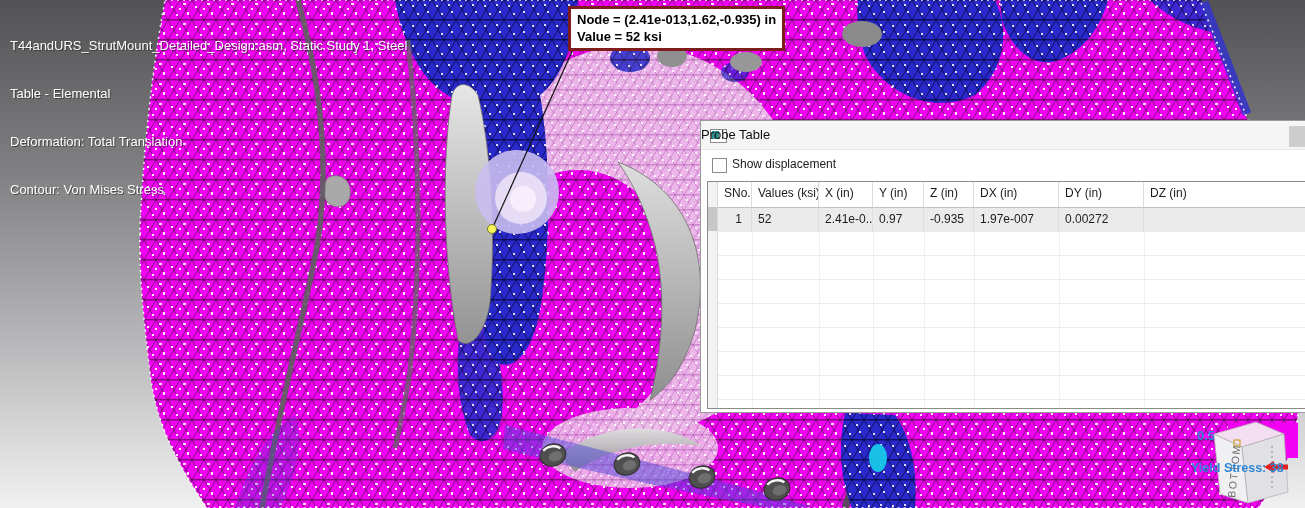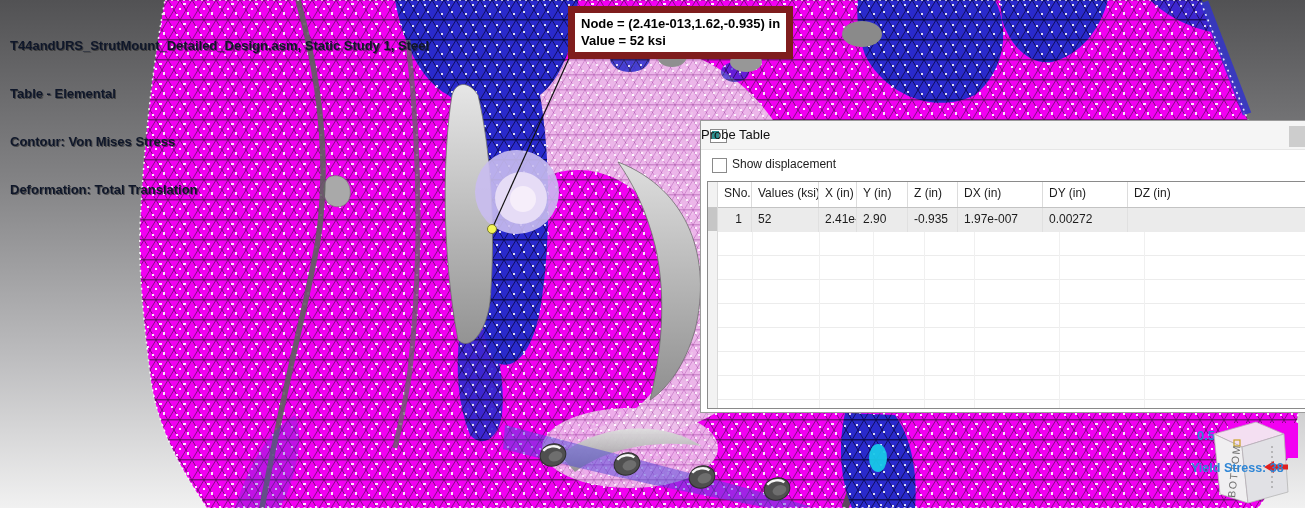--- a/index.html
+++ b/index.html
@@ -1,24 +1,24 @@
 <!DOCTYPE html>
 <html><head>
 <meta charset="utf-8">
 <style>
   html,body{margin:0;padding:0;background:#222;}
   #stage{position:relative;width:1305px;height:508px;overflow:hidden;
          font-family:"Liberation Sans",sans-serif;background:#777;}
   #stage svg{position:absolute;left:0;top:0;}
 
   
-  .anno{position:absolute;left:10px;top:6px;color:#0f172a;font-size:13px;font-weight:bold;
+  .anno{position:absolute;left:10px;top:6px;color:#ffffff;font-size:13px;font-weight:normal;
         line-height:16px;white-space:pre;text-shadow:1px 1px 0 rgba(30,30,30,.55);}
   .anno div{height:16px;}
-  #tooltip{position:absolute;left:568px;top:6px;background:#fff;border:7px solid #7f1d1d;
+  #tooltip{position:absolute;left:568px;top:6px;background:#fff;border:3px solid #7f1d1d;
            padding:2px 6px 3px;font-size:13px;font-weight:bold;color:#000;line-height:17px;
            white-space:nowrap;}
 
   
   #dlg{position:absolute;left:700px;top:120px;width:605px;height:293px;background:#fff;
        border:1px solid #9b9b9b;border-right:none;box-sizing:border-box;font-size:12px;color:#1c1c1c;}
   #dlg-title{position:relative;height:28px;background:#f5f5f5;border-bottom:1px solid #e6e6e6;}
   #dlg-title .ttl{position:absolute;left:0;right:0;top:6px;text-align:left;font-size:13px;color:#111;}
   #dlg-icon{position:absolute;left:9px;top:8px;width:15px;height:12px;border:1px solid #8a8a8a;background:#fff;}
   #dlg-icon span{position:absolute;left:1px;top:1px;width:7px;height:8px;background:#2e8f8f;}
@@ -29,21 +29,21 @@
   #grid{position:absolute;left:6px;top:60px;width:599px;height:228px;border:1px solid #8a8a8a;
         border-right:none;box-sizing:border-box;background:#fff;overflow:hidden;}
   #rowhdr{position:absolute;left:0;top:0;bottom:0;width:9px;background:#f2f2f2;border-right:1px solid #d9d9d9;}
   #rowhdr .sel{position:absolute;left:0;top:25px;width:9px;height:24px;background:#c6c6c6;}
   .g-row{position:absolute;left:10px;right:0;display:flex;}
   .hdr{top:0;height:25px;border-bottom:1px solid #c3c3c3;}
   .hdr .c{border-right:1px solid #dcdcdc;}
   .drow{top:26px;height:24px;background:#ebebeb;}
   .drow .c{border-right:1px solid #e0e0e0;}
   .c{box-sizing:border-box;padding:4px 4px 0 6px;white-space:nowrap;overflow:hidden;}
-  .c0{width:34px;} .c1{width:67px;} .c2{width:38px;} .c3{width:51px;}
+  .c0{width:34px;} .c1{width:67px;} .c2{width:54px;} .c3{width:51px;}
   .c4{width:50px;} .c5{width:85px;} .c6{width:85px;} .c7{flex:1;}
   .drow .c0{text-align:right;padding-right:9px;}
   #empty{position:absolute;left:10px;right:0;top:50px;bottom:0;
     background:repeating-linear-gradient(to bottom,transparent 0 23px,#ececec 23px 24px);}
   .vline{position:absolute;top:50px;bottom:0;width:1px;background:#f0f0f0;}
 </style>
 </head>
 <body>
 
 <div id="stage">
@@ -182,22 +182,22 @@
       <text transform="translate(1235,498) rotate(-84)" font-size="10.5" letter-spacing="1.5" fill="#6e6e6e">BOTTOM</text>
     </g>
 
     <polygon points="1264,467 1274,461 1274,464.5 1288,464.5 1288,469.5 1274,469.5 1274,473" fill="#E02020"></polygon>
     <text x="1191" y="472" font-size="12.5" font-weight="bold" fill="#2F86D6">Yield Stress: 38</text>
   </svg>
 
   <div class="anno">
     <div>T44andURS_StrutMount_Detailed_Design.asm, Static Study 1, Steel</div>
     <div>Table - Elemental</div>
+    <div>Deformation: Total Translation</div>
     <div>Contour: Von Mises Stress</div>
-    <div>Deformation: Total Translation</div>
   </div>
 
   <div id="tooltip">
     <div>Node = (2.41e-013,1.62,-0.935) in</div>
     <div>Value = 52 ksi</div>
   </div>
 
   <div id="dlg">
     <div id="dlg-title">
       <div id="dlg-icon">
@@ -223,21 +223,21 @@
         <div class="c c4">Z (in)</div>
         <div class="c c5">DX (in)</div>
         <div class="c c6">DY (in)</div>
         <div class="c c7">DZ (in)</div>
       </div>
 
       <div class="g-row drow">
         <div class="c c0">1</div>
         <div class="c c1">52</div>
         <div class="c c2">2.41e-0...</div>
-        <div class="c c3">2.90</div>
+        <div class="c c3">0.97</div>
         <div class="c c4">-0.935</div>
         <div class="c c5">1.97e-007</div>
         <div class="c c6">0.00272</div>
       </div>
 
       <div id="empty"></div>
       <div class="vline" style="left:44px"></div>
       <div class="vline" style="left:111px"></div>
       <div class="vline" style="left:165px"></div>
       <div class="vline" style="left:216px"></div>

